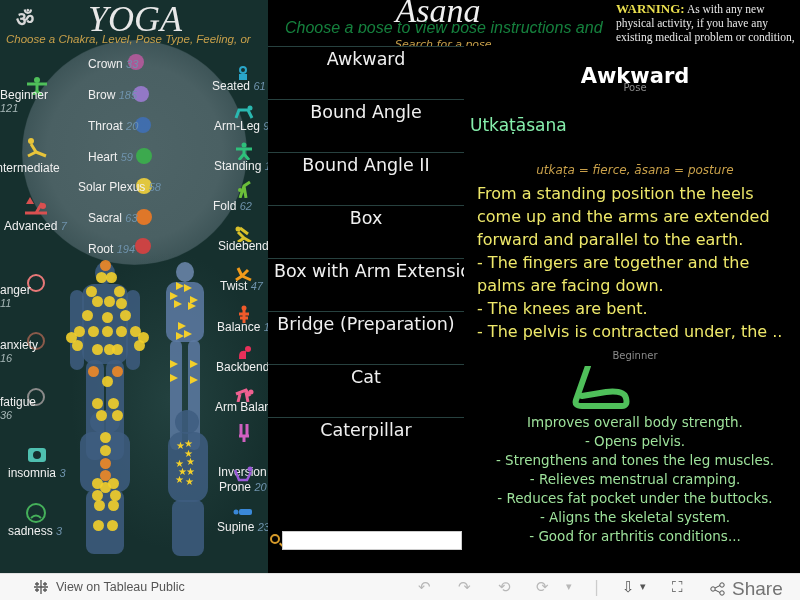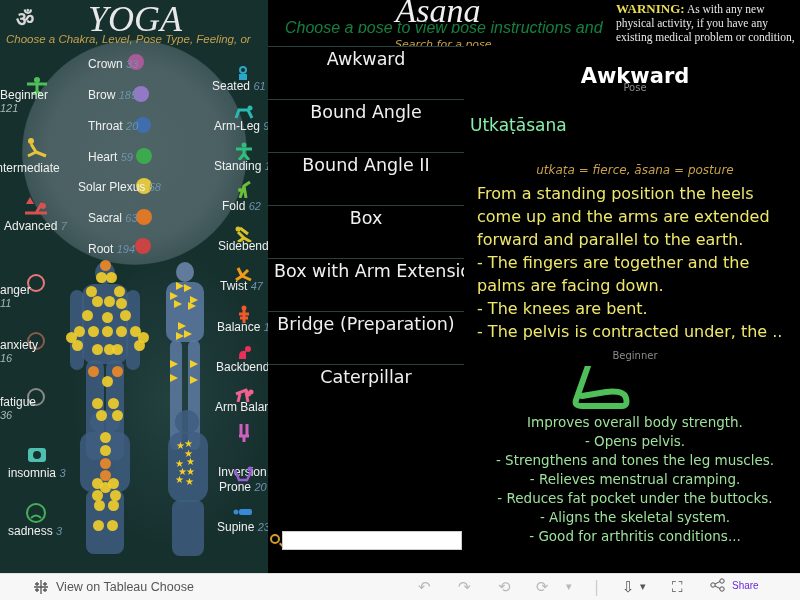--- a/index.html
+++ b/index.html
@@ -59,21 +59,21 @@
   .instructions { position: absolute; left: 477px; top: 182px; width: 320px; color: #eee86a; font-size: 16px; line-height: 23px; font-family: "DejaVu Sans", sans-serif; white-space: pre-line; }
   .level { position: absolute; left: 470px; top: 350px; width: 330px; text-align: center; color: #8a8a8a; font-size: 10px; }
   .pose-icon { position: absolute; left: 566px; top: 366px; width: 70px; height: 44px; }
   .benefits { position: absolute; left: 470px; top: 413px; width: 330px; text-align: center; color: #9ee29b; font-size: 13.5px; line-height: 19px; font-family: "DejaVu Sans", sans-serif; white-space: pre-line; }
 
   
   .bottombar { position: absolute; left: 0; top: 573px; width: 800px; height: 27px; background: #f7f7f7; border-top: 1px solid #e2e2e2; }
   .tableau-link { position: absolute; left: 33px; top: 5px; color: #555; font-size: 12.5px; font-family: "Liberation Sans", sans-serif; cursor: pointer; display: flex; align-items: center; }
   .tableau-logo { width: 16px; height: 16px; margin-right: 7px; position: relative; }
   .tb-btn { position: absolute; top: 4px; height: 18px; color: #b8b8b8; font-size: 15px; text-align: center; cursor: pointer; }
-  .share { position: absolute; left: 710px; top: 4px; color: #6d28d9; font-size: 10px; font-family: "Liberation Sans", sans-serif; display: flex; align-items: center; cursor: pointer; }
+  .share { position: absolute; left: 710px; top: 4px; color: #737373; font-size: 19px; font-family: "Liberation Sans", sans-serif; display: flex; align-items: center; cursor: pointer; }
 </style>
 </head>
 <body>
 
 <div class="left">
   <div class="mandala"></div>
   <div class="mandala2"></div>
 
   <span class="om">ॐ</span>
   <div class="yoga-title">YOGA</div>
@@ -260,21 +260,21 @@
     <svg class="ico" style="left:234px;top:142px" width="20" height="18">
         <circle cx="10" cy="3" r="2.5" fill="#2ec07a"></circle>
         <path d="M2 7 H18 M10 6 V12 M10 12 L5 18 M10 12 L15 18" stroke="#2ec07a" stroke-width="3" fill="none"></path>
       </svg>
     <div class="lbl" style="left:214px;top:159px;text-align:left"><span>Standing</span> <span class="cnt">1</span></div>
 
     <svg class="ico" style="left:236px;top:180px" width="16" height="18">
         <path d="M4 18 L8 6 L14 2 M8 6 L10 18" stroke="#6cbf3a" stroke-width="3" fill="none"></path>
         <circle cx="4" cy="10" r="2" fill="#6cbf3a"></circle>
       </svg>
-    <div class="lbl" style="left:222px;top:199px;text-align:left"><span>Fold</span> <span class="cnt">62</span></div>
+    <div class="lbl" style="left:213px;top:199px;text-align:left"><span>Fold</span> <span class="cnt">62</span></div>
 
     <svg class="ico" style="left:234px;top:226px" width="18" height="16">
         <circle cx="4" cy="3" r="2.5" fill="#d8c02a"></circle>
         <path d="M4 6 L10 12 L4 16 M10 12 L17 16 M6 2 L14 8" stroke="#d8c02a" stroke-width="3" fill="none"></path>
       </svg>
     <div class="lbl" style="left:218px;top:239px;text-align:left"><span>Sidebend</span> <span class="cnt"></span></div>
 
     <svg class="ico" style="left:234px;top:266px" width="18" height="16">
         <path d="M4 2 L8 10 L2 14 M8 10 L17 14 M8 10 L14 4" stroke="#f09a1a" stroke-width="3" fill="none"></path>
       </svg>
@@ -322,20 +322,21 @@
 <div class="asana-sub2">Search for a pose</div>
 <div class="asana-title">Asana</div>
 
 <div class="pose-list">
   <div class="pose-item">Awkward</div>
   <div class="pose-item">Bound Angle</div>
   <div class="pose-item">Bound Angle II</div>
   <div class="pose-item">Box</div>
   <div class="pose-item" style="text-align:left;padding-left:6px">Box with Arm Extension</div>
   <div class="pose-item">Bridge (Preparation)</div>
+  <div class="pose-item">Cat</div>
   <div class="pose-item">Caterpillar</div>
 </div>
 
 <div class="search-wrap">
   <span class="search-icon"></span>
   <input class="search-input" type="text" placeholder="" style="">
 </div>
 
 <div class="right"></div>
 <div class="warning">
@@ -360,21 +361,21 @@
 - Relieves menstrual cramping.
 - Reduces fat pocket under the buttocks.
 - Aligns the skeletal system.
 - Good for arthritis conditions...</div>
 
 <div class="bottombar">
   <div class="tableau-link">
     <svg class="tableau-logo" viewBox="0 0 16 16">
       <path d="M8 1 V15 M1 8 H15 M4 3 V7 M2 5 H6 M12 3 V7 M10 5 H14 M4 9 V13 M2 11 H6 M12 9 V13 M10 11 H14" stroke="#555" stroke-width="1.3"></path>
     </svg>
-    <span>View on Tableau Choose</span>
+    <span>View on Tableau Public</span>
   </div>
   <span class="tb-btn" style="left:418px">↶</span>
   <span class="tb-btn" style="left:458px">↷</span>
   <span class="tb-btn" style="left:498px">⟲</span>
   <span class="tb-btn" style="left:536px">⟳</span>
   <span class="tb-btn" style="left:566px;font-size:11px;top:6px">▾</span>
   <span class="tb-btn" style="left:594px;color:#ccc">|</span>
   <span class="tb-btn" style="left:622px;color:#555">⇩</span>
   <span class="tb-btn" style="left:640px;font-size:11px;top:6px;color:#555">▾</span>
   <span class="tb-btn" style="left:672px;color:#555">⛶</span>

